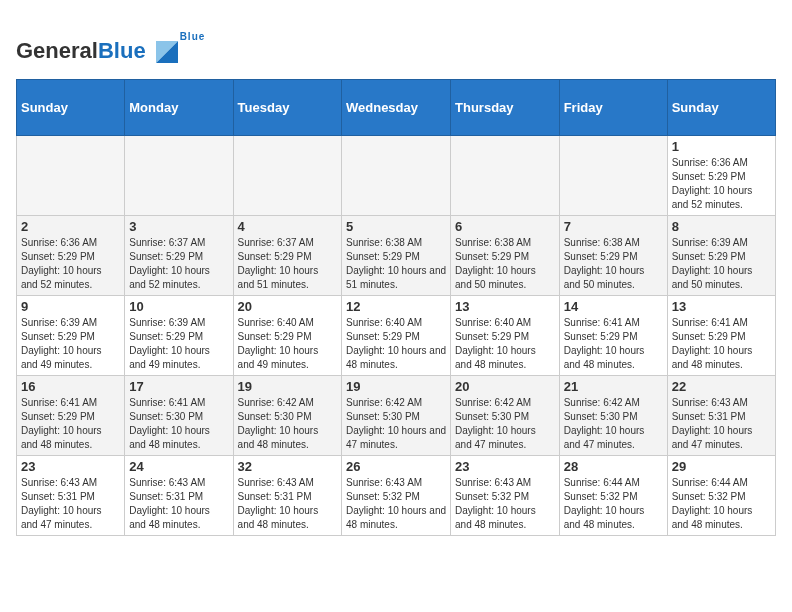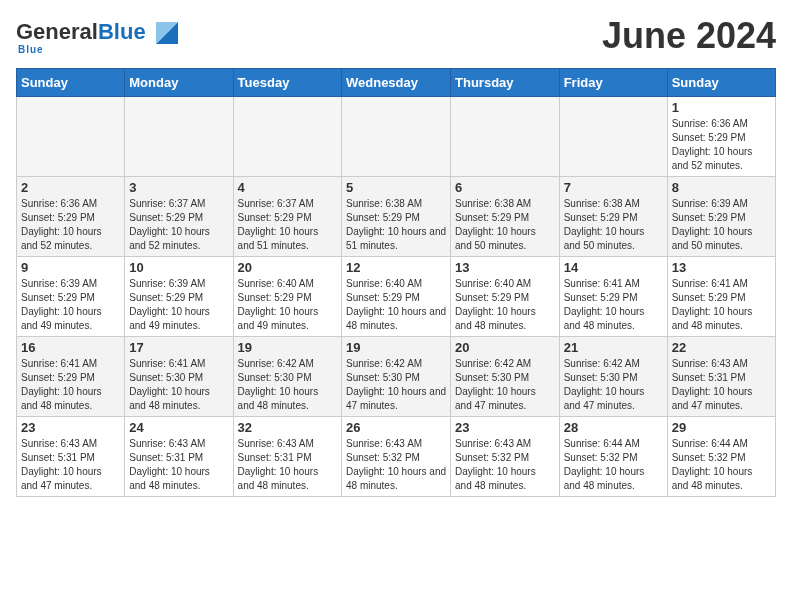--- a/index.html
+++ b/index.html
@@ -11,22 +11,23 @@
       padding: 16px;
     }
     .header {
       display: flex;
       justify-content: space-between;
       align-items: flex-start;
       margin-bottom: 12px;
     }
     .logo {
       display: flex;
-      flex-direction: column;
+      flex-direction: row;
       align-items: flex-start;
+      margin-top: 19px;
     }
     .logo-text {
       font-size: 22px;
       font-weight: bold;
       color: #333;
       line-height: 1;
     }
     .title-block {
       text-align: right;
     }
@@ -43,21 +44,21 @@
     .calendar {
       width: 100%;
       border-collapse: collapse;
       border: 1px solid #ccc;
     }
     .calendar th {
       background: #2878c8;
       color: #fff;
       font-size: 13px;
       font-weight: bold;
-      padding: 6px 4px;
+      padding: 20px 4px;
       text-align: left;
       border: 1px solid #2060a0;
     }
     .calendar td {
       vertical-align: top;
       border: 1px solid #ccc;
       padding: 3px 4px;
       font-size: 10.5px;
       color: #333;
       width: 110px;
@@ -102,21 +103,20 @@
       <div style="margin-left:4px; display:inline-block;">
         <svg width="28" height="28" viewBox="0 0 28 28">
           <polygon points="6,28 28,6 28,28" fill="#1a6fbd"></polygon>
           <polygon points="6,28 28,6 6,6" fill="#5aabdf" opacity="0.7"></polygon>
         </svg>
       </div>
     </div>
     <div style="font-size:10px; color:#1a6fbd; font-weight:bold; letter-spacing:1px; margin-top:-4px; margin-left:2px;">Blue</div>
   </div>
   <div class="title-block">
-    <div class="month-title">June 2024</div>
   </div>
 </div>
 
 <table class="calendar">
   <thead>
     <tr>
     <th>Sunday</th>
         <th>Monday</th>
         <th>Tuesday</th>
         <th>Wednesday</th>

